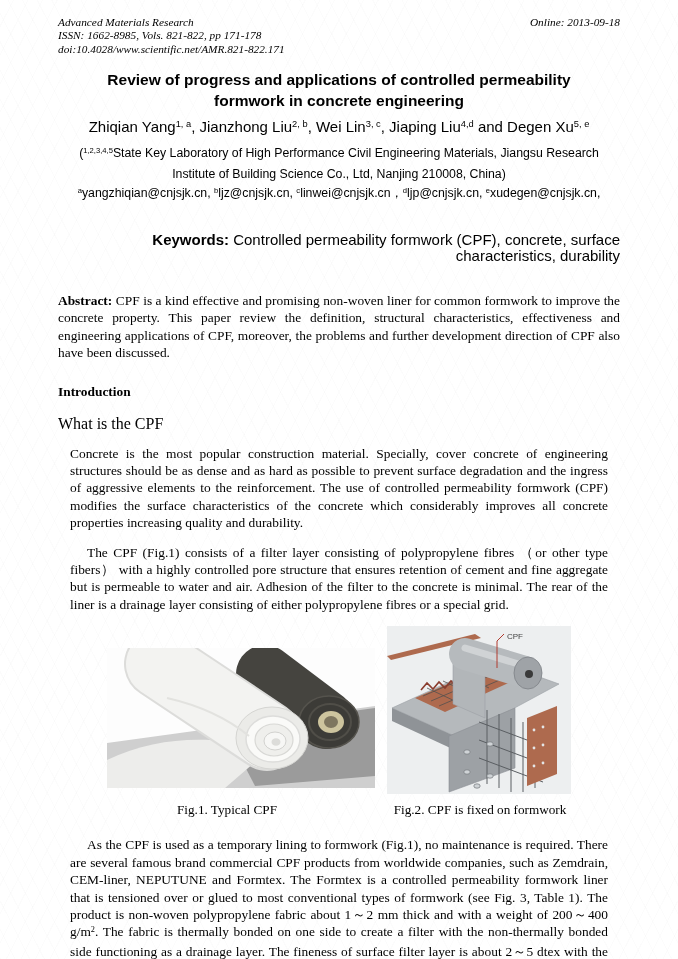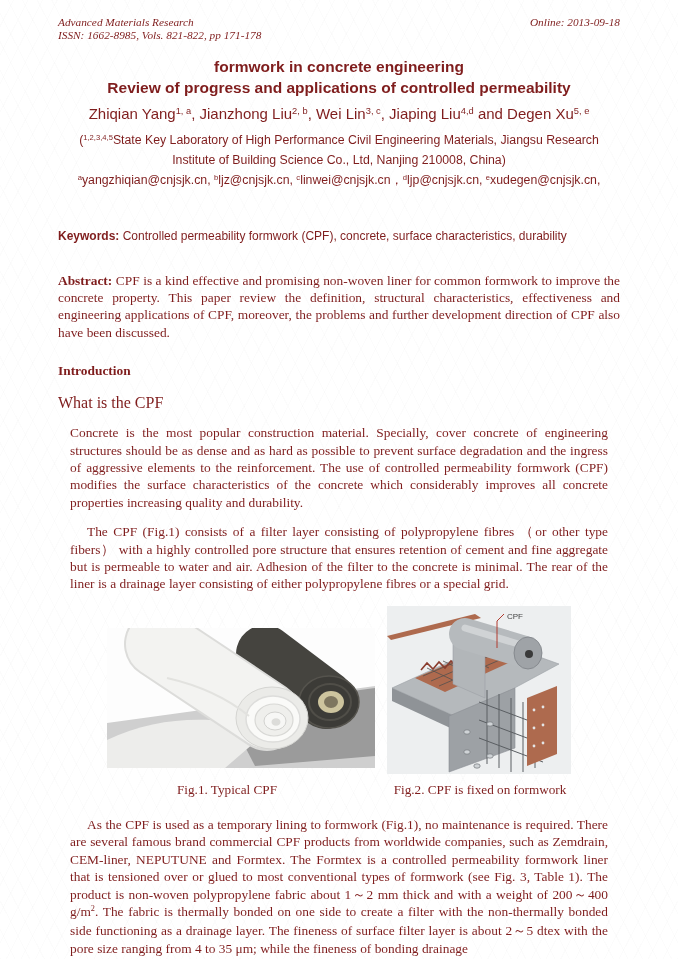--- a/index.html
+++ b/index.html
@@ -1,37 +1,37 @@
 <!DOCTYPE html>
 <html><head>
 <meta charset="utf-8">
 <style>
   * { box-sizing: border-box; }
   html,body { margin:0; padding:0; background:#ffffff; }
   .page {
     position:relative; width:678px; height:959px; background:#fff;
-    font-family:"Liberation Serif", serif; color:#7f1d1d; overflow:hidden;
+    font-family:"Liberation Serif", serif; color:#000000; overflow:hidden;
   }
   .page::before{
     content:""; position:absolute; inset:0; pointer-events:none;
     background:
       repeating-linear-gradient(63deg, rgba(120,120,120,0.025) 0 1px, transparent 1px 13px),
       repeating-linear-gradient(-63deg, rgba(120,120,120,0.025) 0 1px, transparent 1px 13px);
   }
   .content { position:absolute; left:58px; top:0; width:562px; }
   .hdr { display:flex; justify-content:space-between; align-items:flex-start; padding-top:16px;
          font-style:italic; font-size:11.3px; line-height:13.4px; }
   .paper-title { margin-top:13px; text-align:center; font-family:"Liberation Sans", sans-serif;
          font-weight:bold; font-size:15.5px; line-height:21px; }
   .authors { margin-top:7px; text-align:center; font-family:"Liberation Sans", sans-serif; font-size:15px; }
   .sup { font-size:0.62em; position:relative; top:-0.55em; letter-spacing:0; }
   .affil, .emails { text-align:center; font-family:"Liberation Sans", sans-serif;
          font-size:12.3px; line-height:19.6px; }
   .affil { margin-top:9px; }
-  .kw { margin-top:36px; font-family:"Liberation Sans", sans-serif; font-size:12px; line-height:16px; }
+  .kw { margin-top:27px; font-family:"Liberation Sans", sans-serif; font-size:15px; line-height:16px;text-align:right; }
   .kw b { font-weight:bold; }
   .abstract { margin:28px 0 0; font-size:13.4px; line-height:17.4px; text-align:justify; }
   .sec-h { margin:22px 0 0; font-size:13.4px; font-weight:bold; }
   .sub-h { margin:15px 0 0; font-size:16px; font-weight:normal; }
   p.body { margin:12px; font-size:13.4px; line-height:17.4px; text-align:justify; }
   p.indent { text-indent:17px; }
   .figures { position:relative; height:198px; margin-top:13px; }
   .fig-img { position:absolute; }
   .fig1 { left:49px; top:22px; width:268px; height:140px; }
   .fig2 { left:329px; top:0px;  width:184px; height:168px; }
@@ -44,27 +44,28 @@
 </head>
 <body>
 
 <div class="page">
   <div class="content">
 
     <div class="hdr">
       <div>
         <div>Advanced Materials Research</div>
         <div>ISSN: 1662-8985, Vols. 821-822, pp 171-178</div>
+        <div>doi:10.4028/www.scientific.net/AMR.821-822.171</div>
       </div>
       <div>Online: 2013-09-18</div>
     </div>
 
     <div class="paper-title">
+      <div>Review of progress and applications of controlled permeability</div>
       <div>formwork in concrete engineering</div>
-      <div>Review of progress and applications of controlled permeability</div>
     </div>
 
     <div class="authors"><span>Zhiqian Yang</span><span class="sup">1, a</span><span>, </span><span>Jianzhong Liu</span><span class="sup">2, b</span><span>, </span><span>Wei Lin</span><span class="sup">3, c</span><span>, </span><span>Jiaping Liu</span><span class="sup">4,d</span><span> and </span><span>Degen Xu</span><span class="sup">5, e</span></div>
 
     <div class="affil">
       <div><span>(</span><span class="sup">1,2,3,4,5</span><span>State Key Laboratory of High Performance Civil Engineering Materials, Jiangsu Research</span></div>
       <div>Institute of Building Science Co., Ltd, Nanjing 210008, China)</div>
     </div>
 
     <div class="emails"><span class="sup">a</span><span>yangzhiqian@cnjsjk.cn, </span><span class="sup">b</span><span>ljz@cnjsjk.cn, </span><span class="sup">c</span><span>linwei@cnjsjk.cn，</span><span class="sup">d</span><span>ljp@cnjsjk.cn, </span><span class="sup">e</span><span>xudegen@cnjsjk.cn,</span></div>

